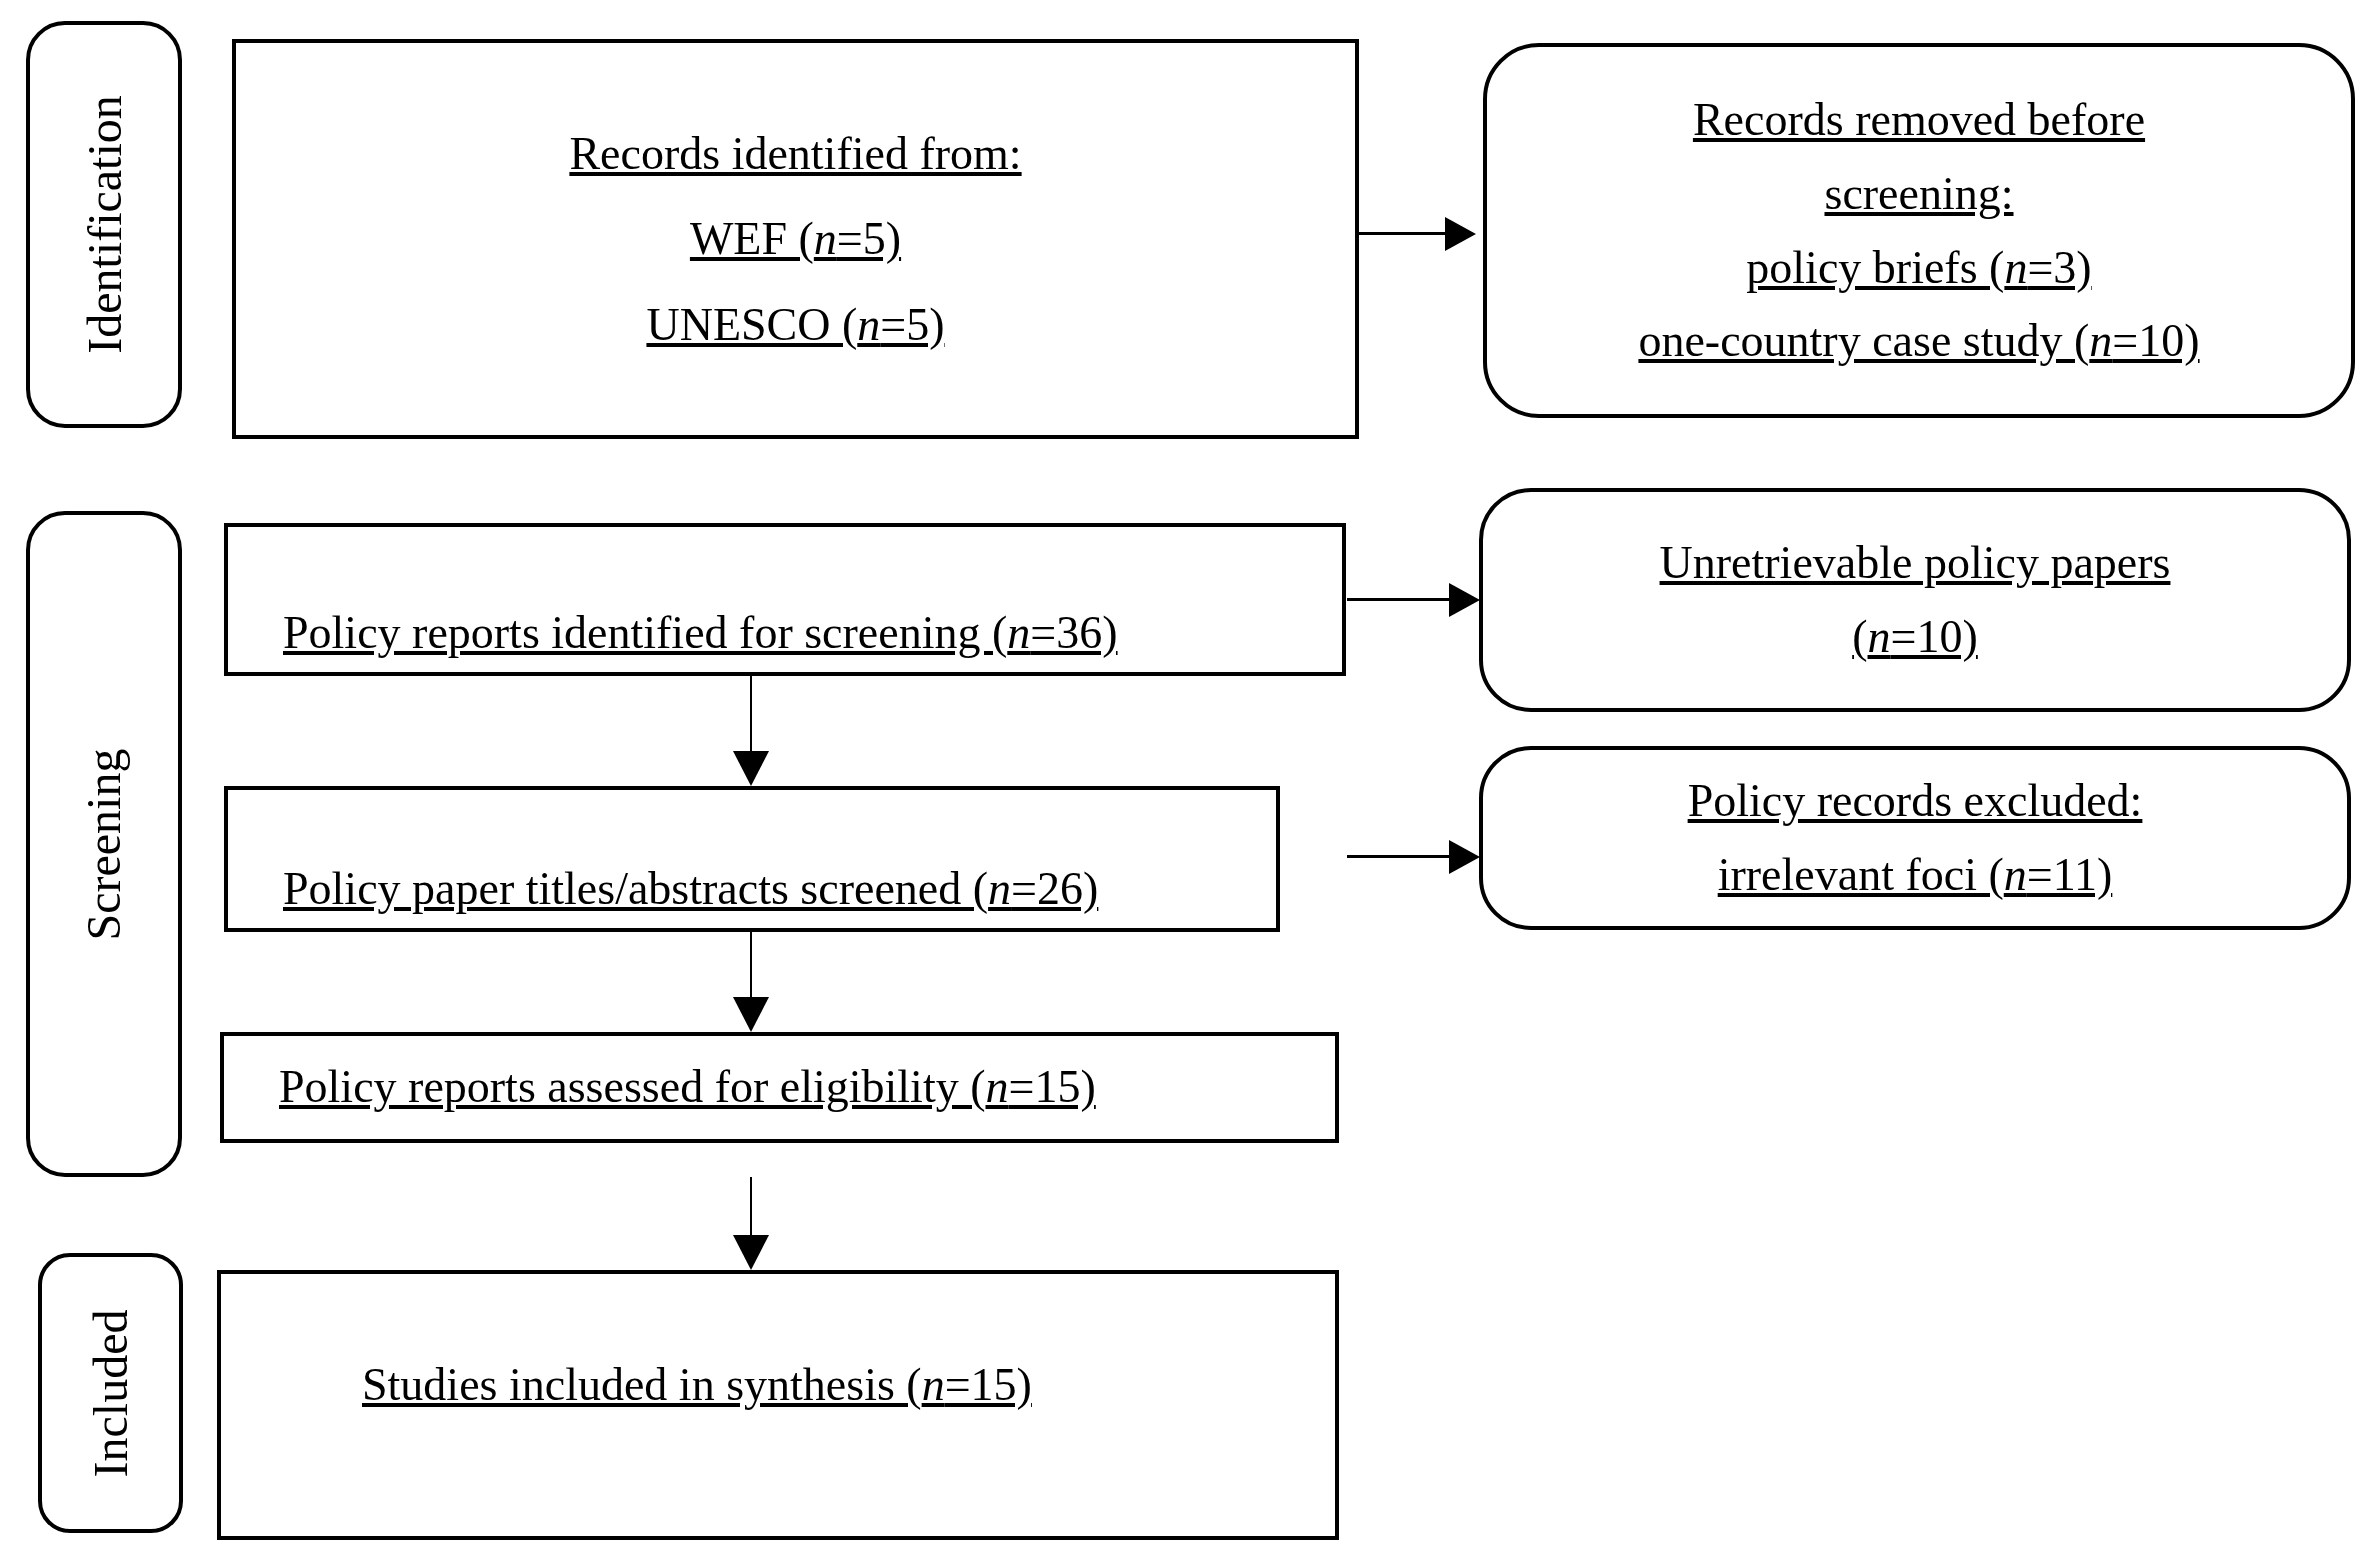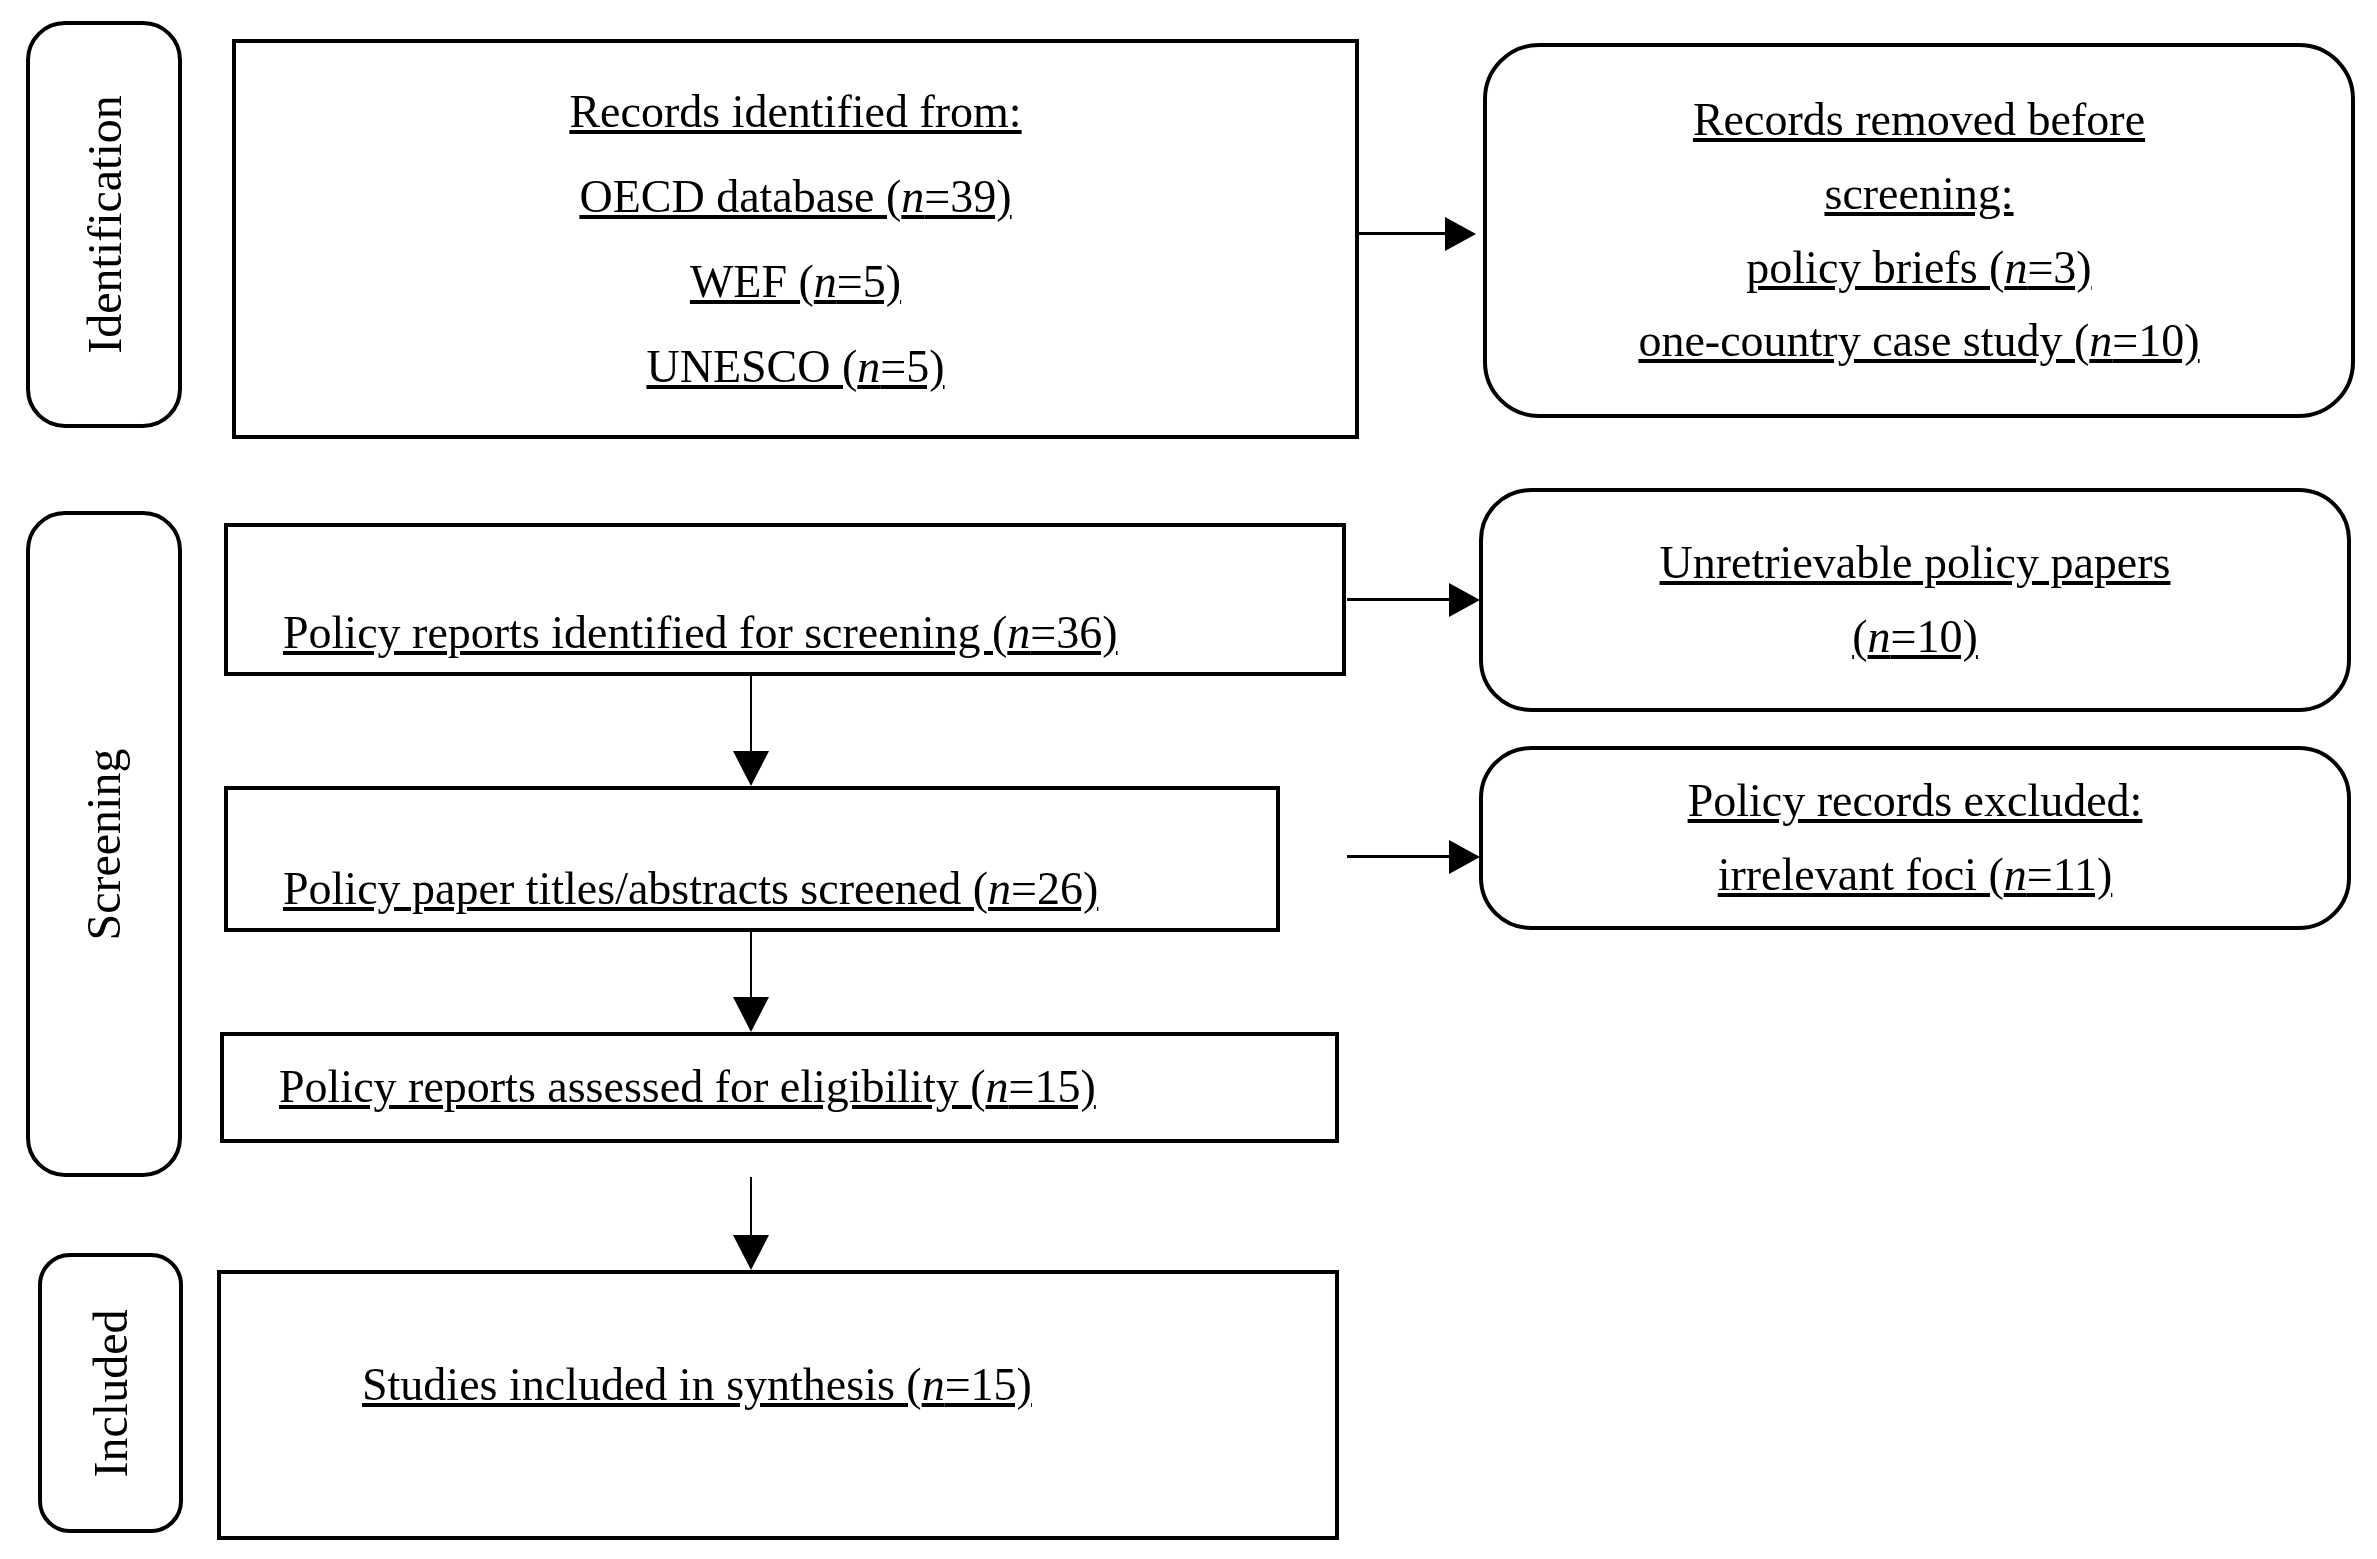--- a/index.html
+++ b/index.html
@@ -108,21 +108,20 @@
   </div>
   <div class="tab" id="tab-screening">
     <span class="label">Screening</span>
   </div>
   <div class="tab" id="tab-included">
     <span class="label">Included</span>
   </div>
 
   <div class="box" id="box-records-identified">
       <div class="line">Records identified from:</div>
-      <div class="line">OECD database  (<i>n</i>=39)</div>
       <div class="line">WEF (<i>n</i>=5)</div>
       <div class="line">UNESCO (<i>n</i>=5)</div>
     </div>
   <div class="box rounded" id="box-records-removed">
       <div class="line">Records removed before</div>
       <div class="line">screening:</div>
       <div class="line">policy briefs (<i>n</i>=3)</div>
       <div class="line">one-country case study (<i>n</i>=10)</div>
     </div>
   <div class="harrow" id="arrow-identified-to-removed"></div>

